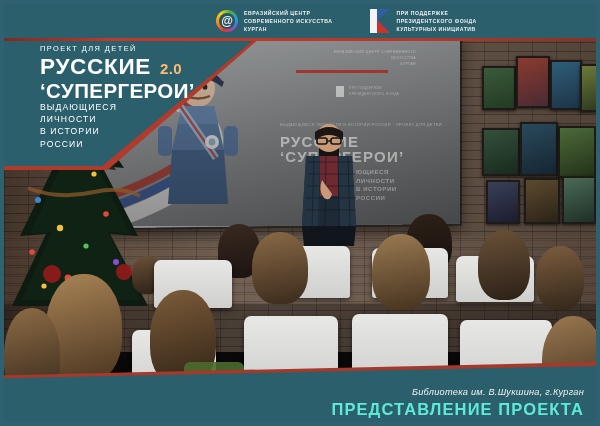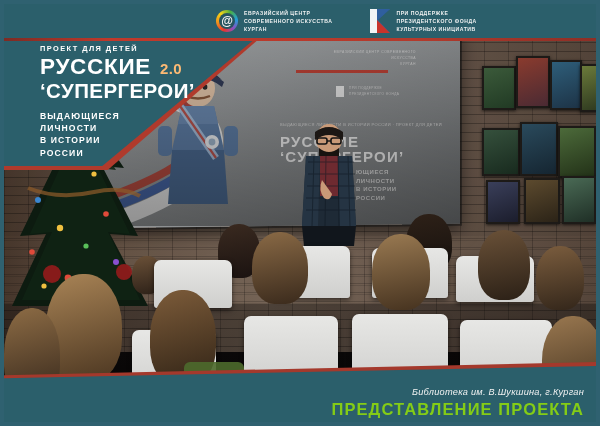--- a/index.html
+++ b/index.html
@@ -116,41 +116,41 @@
     position:absolute;left:4px;top:38px;width:252px;height:128px;z-index:28;
     clip-path:polygon(0 0, 100% 0, 39% 100%, 0 100%);
     background:#2b5f6b;
   }
   .panel-red{
     position:absolute;left:4px;top:38px;width:256px;height:132px;z-index:27;
     clip-path:polygon(0 0, 100% 0, 40.5% 100%, 0 100%);
     background:#b03a2c;
   }
   .panel-txt{position:absolute;left:40px;top:44px;width:220px;z-index:32;}
-  .kicker{color:#ffffff;font-size:7.4px;font-weight:700;letter-spacing:1.45px;margin-bottom:3px;}
+  .kicker{color:#ffffff;font-size:7.4px;font-weight:400;letter-spacing:1.45px;margin-bottom:3px;}
   .ttl-row{display:flex;align-items:baseline;gap:9px;}
   .ttl1{color:#ffffff;font-size:22.5px;font-weight:700;letter-spacing:.7px;line-height:1;}
   .ttl2{color:#ffffff;font-size:20.5px;font-weight:700;letter-spacing:.4px;line-height:1;margin-top:2px;}
   .ver{color:#fdba74;font-size:15px;font-weight:700;letter-spacing:.4px;line-height:1;}
-  .sub{color:#ffffff;font-size:8.6px;font-weight:700;letter-spacing:1.1px;line-height:1.42;margin-top:9px;}
+  .sub{color:#ffffff;font-size:8.6px;font-weight:400;letter-spacing:1.1px;line-height:1.42;}
 
   
   .botband{
     position:absolute;left:4px;right:4px;bottom:4px;height:56px;z-index:30;
     background:#2b5f6b;
     clip-path:polygon(0 22%, 100% 0, 100% 100%, 0 100%);
   }
   .botband-red{
     position:absolute;left:4px;right:4px;bottom:4px;height:60px;z-index:29;
     background:#a4392c;
     clip-path:polygon(0 22%, 100% 0, 100% 100%, 0 100%);
   }
   .bot-txt{position:absolute;right:16px;bottom:9px;z-index:33;text-align:right;}
   .bot-sub{color:#f0f2f2;font-size:9.2px;font-style:italic;letter-spacing:.25px;margin-bottom:4px;margin-top:13px;}
-  .bot-ttl{color:#84cc16;font-size:16.5px;font-weight:700;letter-spacing:1.1px;line-height:1;}
+  .bot-ttl{color:#5eead4;font-size:16.5px;font-weight:700;letter-spacing:1.1px;line-height:1;}
 </style>
 </head>
 <body>
 
 <div id="poster">
 
   <div class="photo">
 
     <div class="wall"></div>
     <div class="brick"></div>

